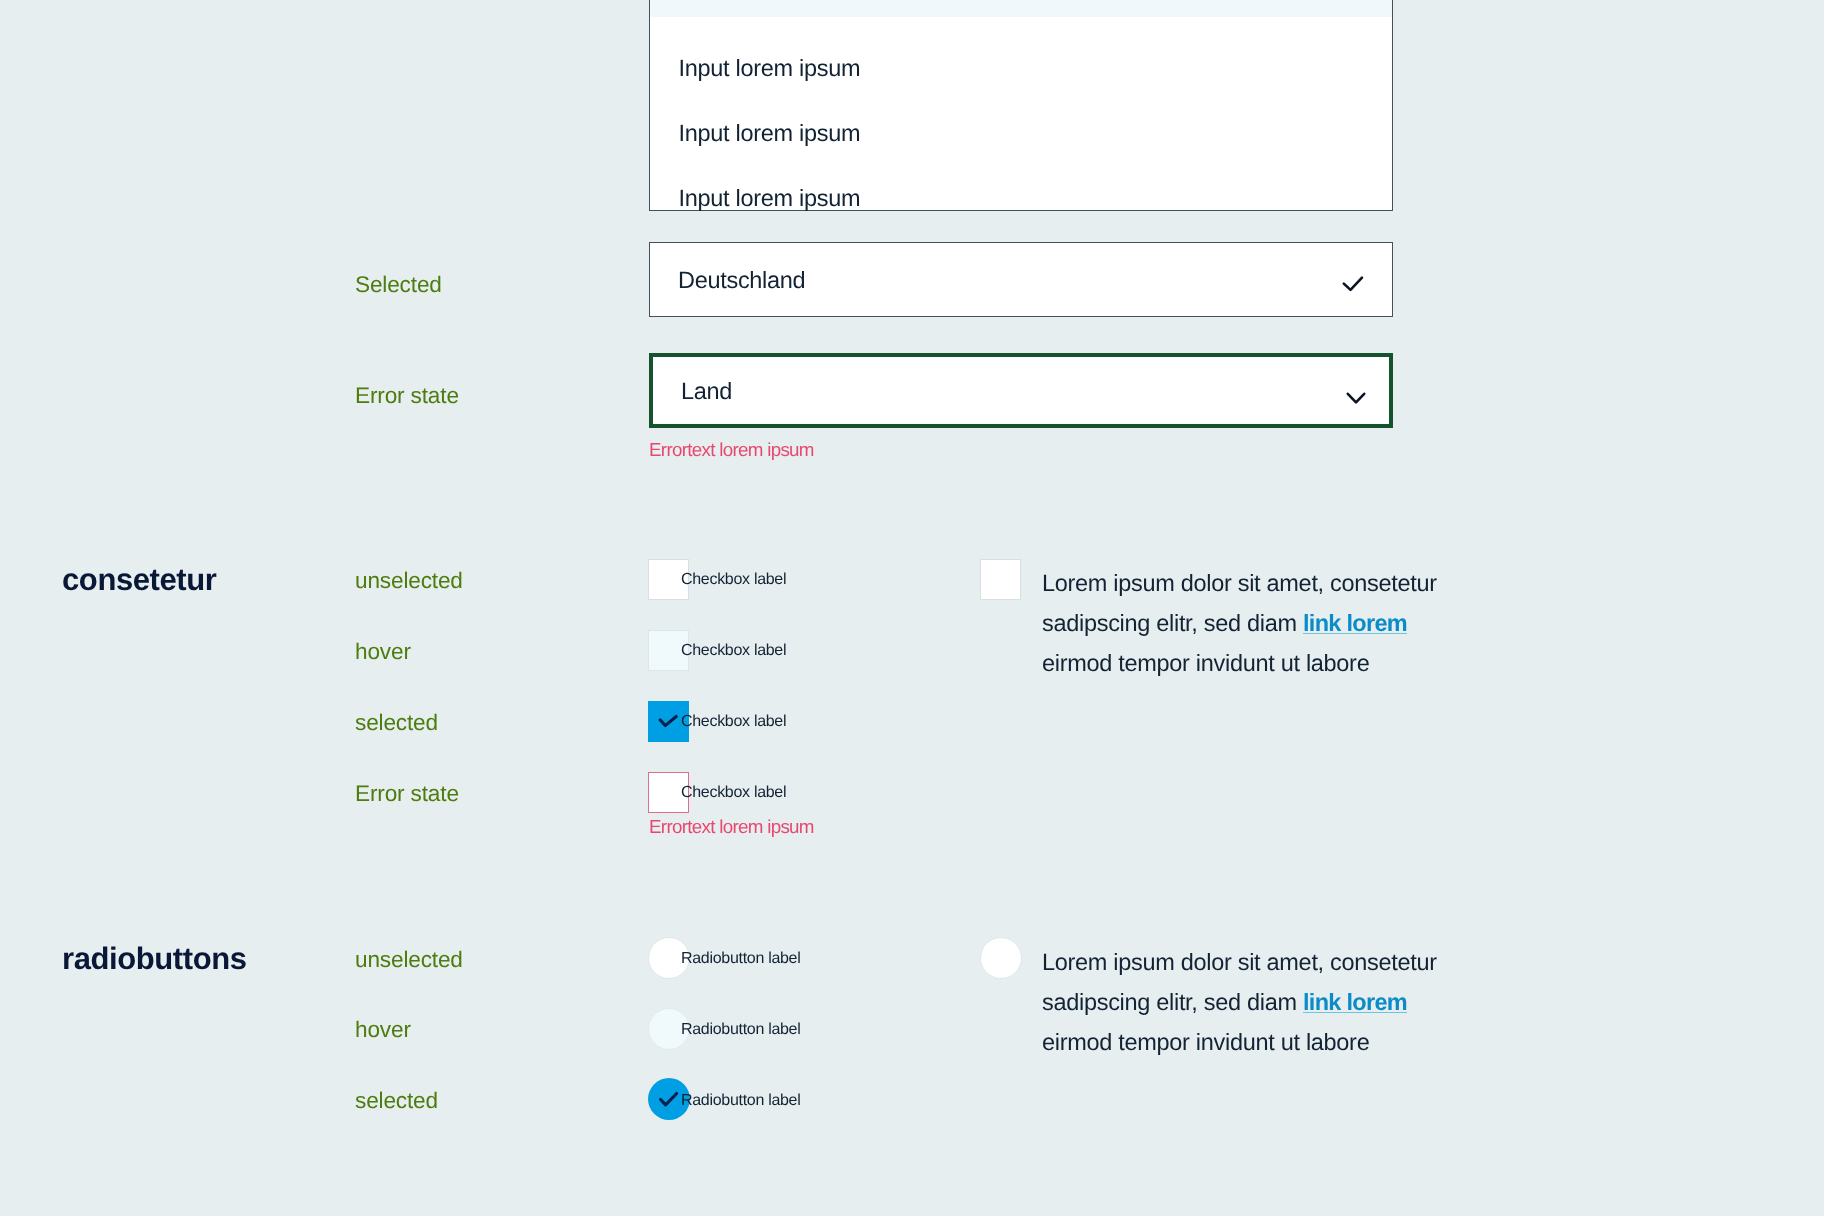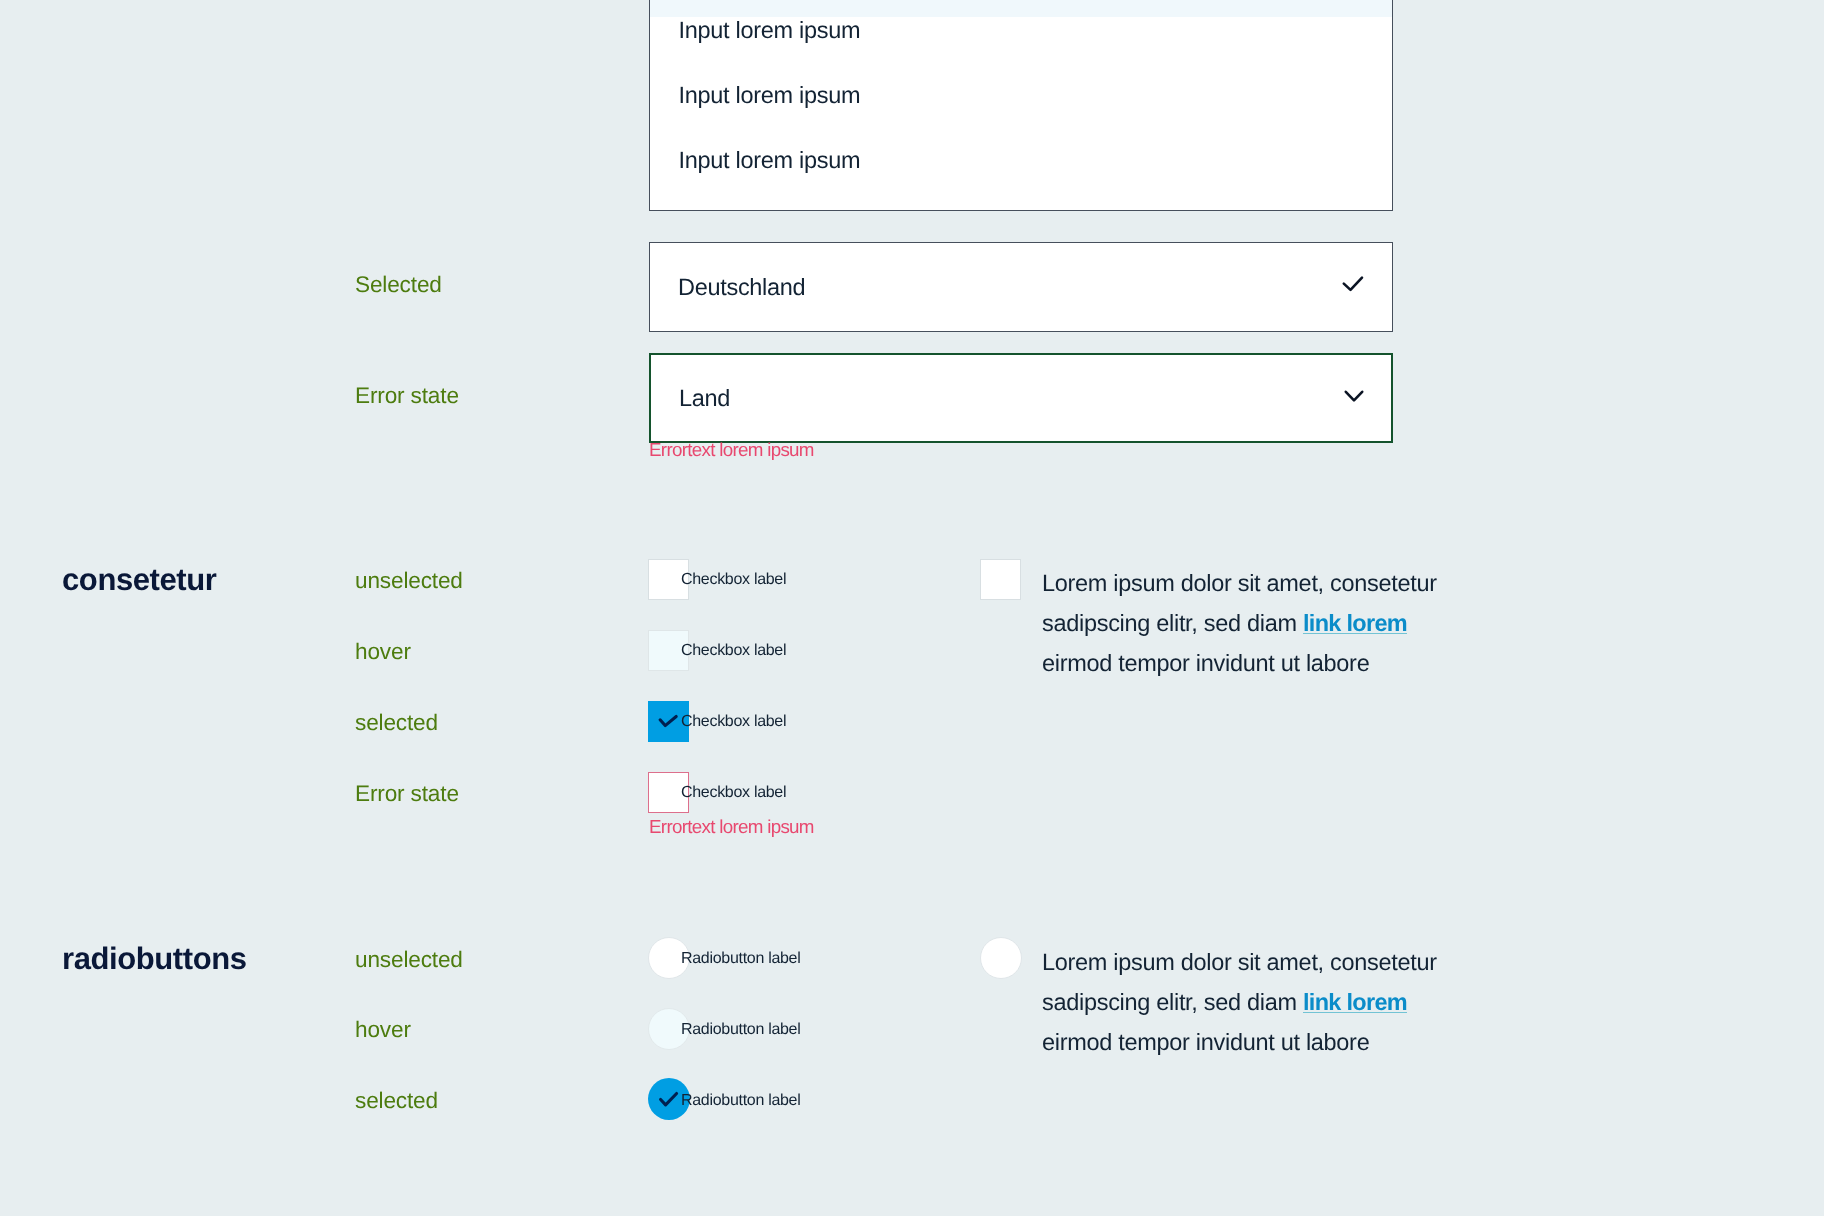--- a/index.html
+++ b/index.html
@@ -28,31 +28,31 @@
   }
 
   
   .dropdown-open{
     position:absolute; left:649px; top:-49px; width:744px; height:260px;
     background:#ffffff; border:1px solid #464f5c; box-sizing:border-box;
   }
   .dropdown-open .dd-item{
     position:absolute; left:0; width:100%; height:65px;
     font-size:23.5px; letter-spacing:-0.3px; color:#132334;
-    display:flex; align-items:flex-start; padding-left:28.5px; box-sizing:border-box;
+    display:flex; align-items:flex-end; padding-left:28.5px; box-sizing:border-box;
   }
   .dropdown-open .dd-item.hovered{ background:#f0f8fc; }
 
   
   .select-field{
-    position:absolute; left:649px; width:744px; height:90px;
+    position:absolute; left:649px; width:744px; height:75px;
     background:#fff; box-sizing:border-box;
     border:1px solid #464f5c;
   }
-  .select-field.error{ border:2px solid #14532d; }
+  .select-field.error{ border:4px solid #14532d; }
   .select-field .sf-value{
     position:absolute; left:28px; top:50%; transform:translateY(calc(-50% + 0.5px));
     font-size:23.5px; letter-spacing:-0.3px; color:#132334; white-space:nowrap;
   }
   .select-field .sf-icon{
     position:absolute; left:0; top:0; width:100%; height:100%;
   }
   .select-field .sf-icon svg{ position:absolute; left:0; top:0; }
   .error-text{
     position:absolute; left:649px;

